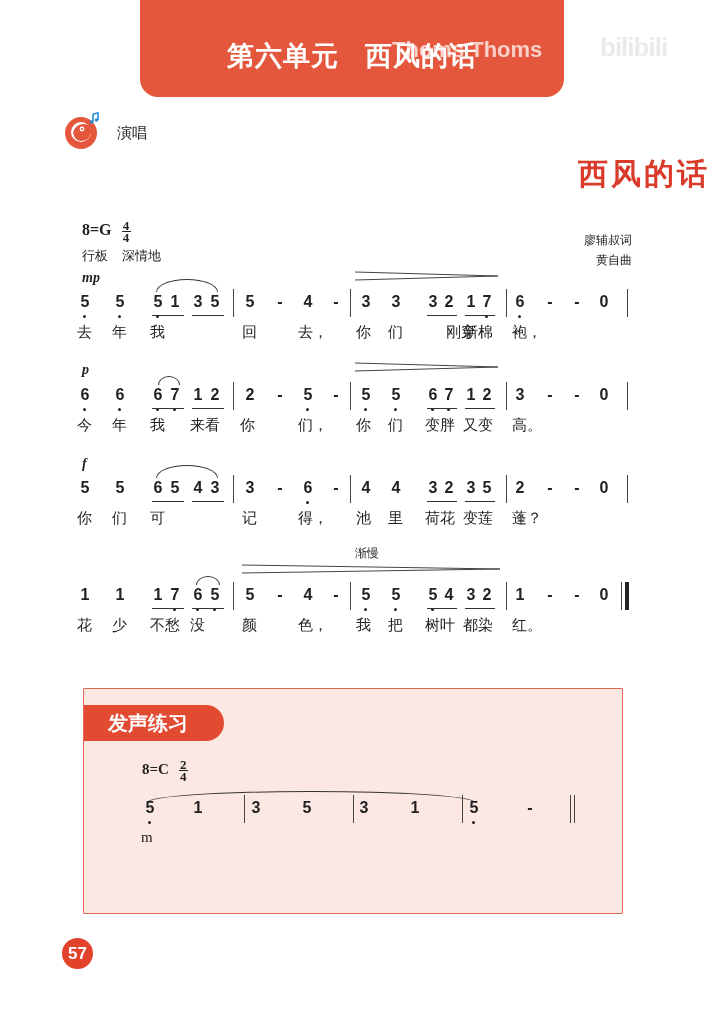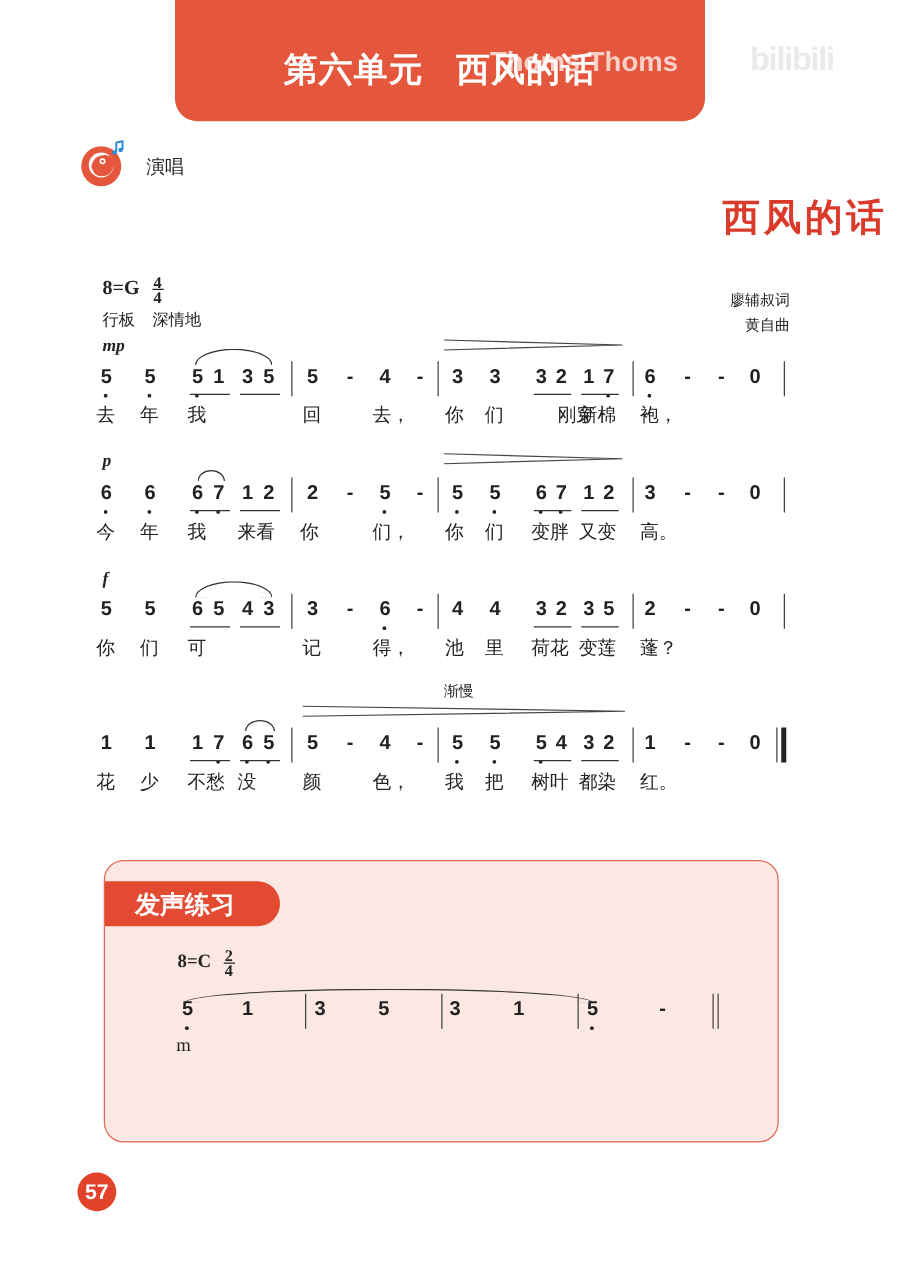--- a/index.html
+++ b/index.html
@@ -31,21 +31,21 @@
   .n { position:absolute; top:0; width:16px; text-align:center; font-weight:bold; font-size:16px; font-family:"Liberation Sans",sans-serif; }
   .n.dotb::after { content:""; position:absolute; left:6px; top:22px; width:3px; height:3px; border-radius:50%; background:#222; }
   .u { position:absolute; height:1px; background:#333; top:22px; }
   .barline { position:absolute; top:-4px; width:1px; height:28px; background:#444; }
   .barline.end { width:4px; background:#222; }
   .slur { position:absolute; height:12px; border:1.3px solid #333; border-bottom:none; border-radius:50% 50% 0 0 / 100% 100% 0 0; top:-14px; }
   .lyrics { position:absolute; left:0; top:30px; height:22px; width:560px; font-family:"DejaVu Serif","Liberation Serif",serif; font-size:15px; }
   .ly { position:absolute; top:0; white-space:nowrap; }
   .hairpin { position:absolute; }
   .practice { position:absolute; left:83px; top:688px; width:538px; height:224px; background:#fce8e3;
-              border:1.5px solid #e06a56; border-radius:16px; }
+              border:1.5px solid #e06a56; border-radius:1px; }
   .practice-tab { position:absolute; left:0; top:16px; width:140px; height:36px; background:#e24a32;
                   border-radius:0 20px 20px 0; color:#fff; font-family:"DejaVu Serif","Liberation Serif",serif; font-size:20px; font-weight:bold;
                   line-height:36px; padding-left:24px; box-sizing:border-box; }
   .p-key { position:absolute; left:58px; top:70px; font-family:"Liberation Serif",serif; font-weight:bold; font-size:15px; }
   .p-notes { position:absolute; left:58px; top:110px; width:470px; height:30px; }
   .p-m { position:absolute; left:57px; top:140px; font-family:"Liberation Serif",serif; font-size:15px; }
   .p-text { position:absolute; left:0; width:100%; top:180px; text-align:center; font-family:"DejaVu Serif","Liberation Serif",serif; font-size:16px; color:#3a2a28; }
   .page-num { position:absolute; left:62px; top:938px; width:31px; height:31px; border-radius:50%; background:#e2412a;
               color:#fff; font-weight:bold; font-size:17px; text-align:center; line-height:31px; font-family:"Liberation Sans",sans-serif; }
 </style>

